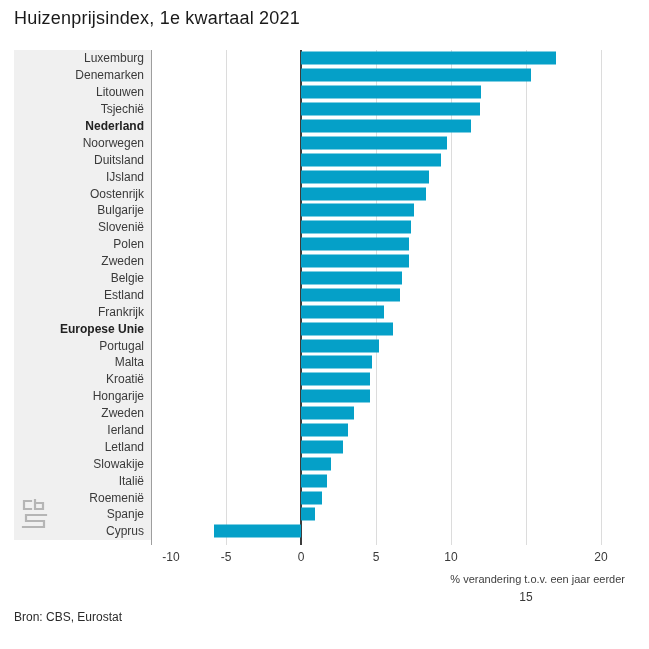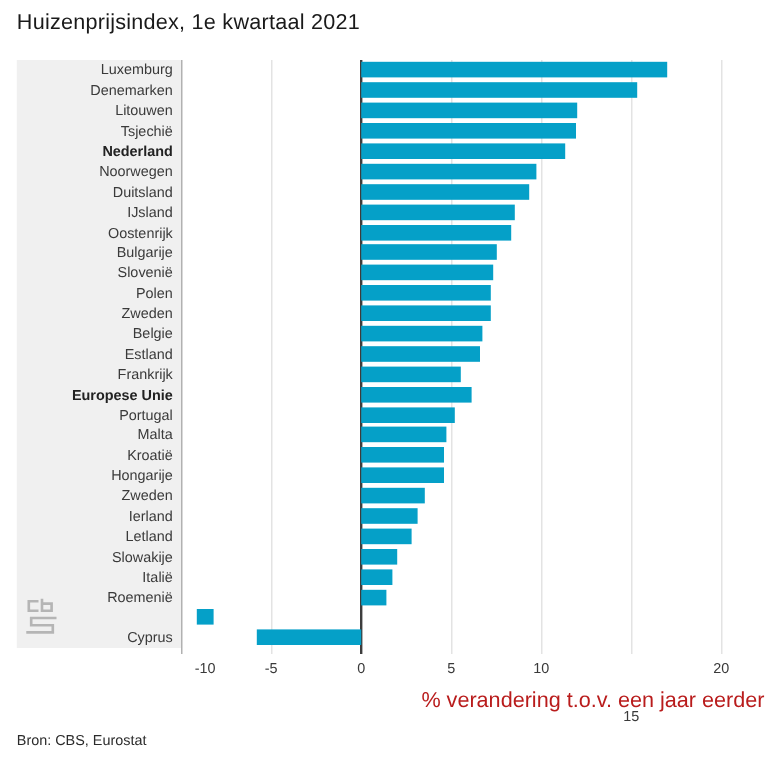--- a/index.html
+++ b/index.html
@@ -40,22 +40,22 @@
     height:13px;
   }
   .x-axis{
     position:absolute;left:151px;top:550px;width:474px;height:16px;
   }
   .x-tick-label{
     position:absolute;transform:translateX(-50%);
     font-size:12px;color:#3a3a3a;white-space:nowrap;
   }
   .axis-title{
-    position:absolute;right:12px;top:573px;
-    font-size:18px;color:#b91c1c;
+    position:absolute;right:24px;top:573px;
+    font-size:11px;color:#404040;
   }
   .source{
     position:absolute;left:14px;top:610px;
     font-size:12px;color:#2b2b2b;
   }
   .cbs-logo{
     position:absolute;left:20px;top:499px;width:30px;height:38px;
   }
 </style>
 </head>
@@ -232,20 +232,21 @@
         <div class="bar" style="background: rgb(5, 160, 200); width: 25.5px; left: 150px;"></div>
       </div>
     </div>
     <div class="row">
       <div class="row-label">Roemenië</div>
       <div class="bar-area">
         <div class="bar" style="background: rgb(5, 160, 200); width: 21px; left: 150px;"></div>
       </div>
     </div>
     <div class="row">
+      <div class="row-label">Spanje</div>
       <div class="bar-area">
         <div class="bar" style="background: rgb(5, 160, 200); width: 13.5px; left: 150px;"></div>
       </div>
     </div>
     <div class="row">
       <div class="row-label">Cyprus</div>
       <div class="bar-area">
         <div class="bar" style="background: rgb(5, 160, 200); width: 87px; left: 63px;"></div>
       </div>
     </div>

